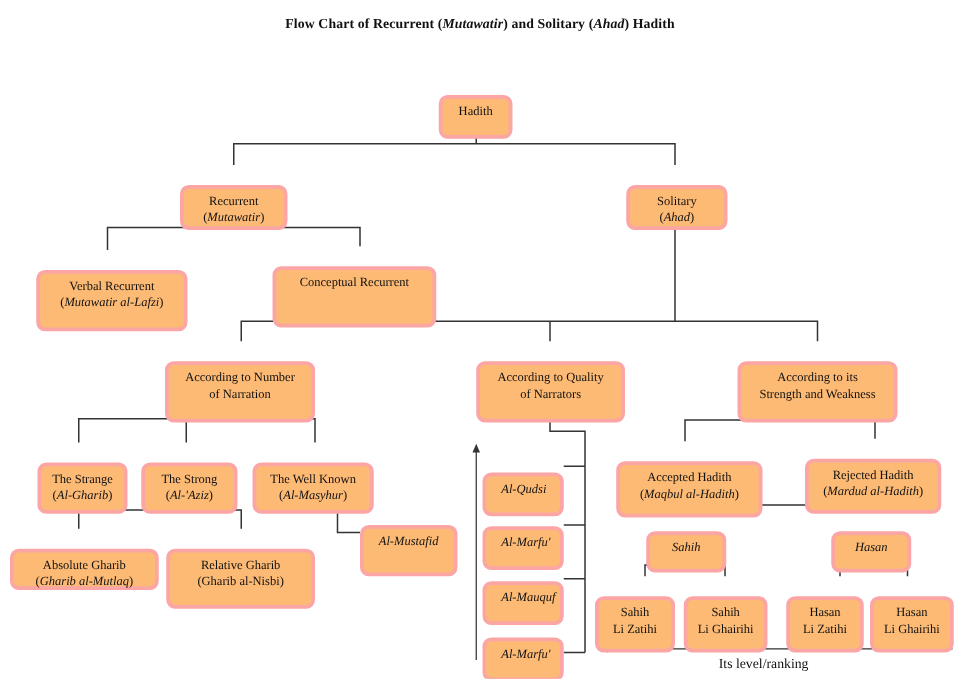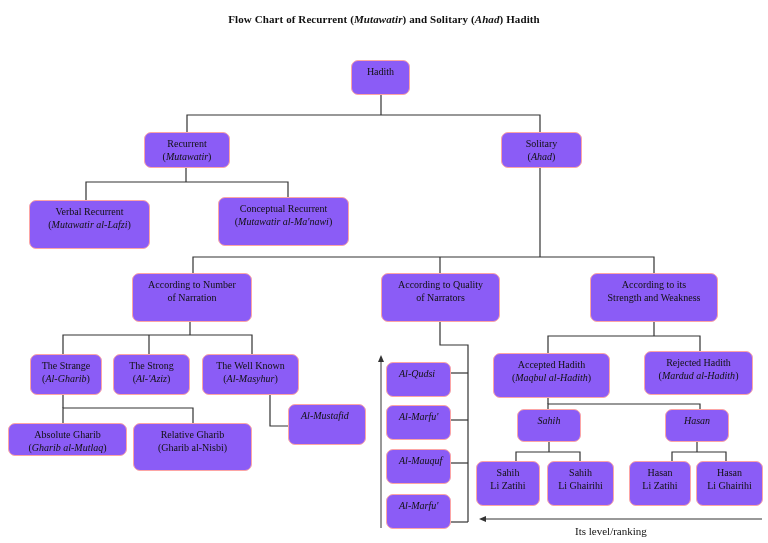--- a/index.html
+++ b/index.html
@@ -2,23 +2,23 @@
 <html><head>
 <meta charset="utf-8">
 <style>
   html, body { margin: 0; padding: 0; background: #ffffff; }
   body { width: 768px; height: 543px; position: relative; overflow: hidden;
          font-family: "Liberation Serif", "DejaVu Serif", serif; color: #111; }
   #title { position: absolute; left: 0; top: 13px; width: 768px; text-align: center;
            font-weight: bold; font-size: 11px; letter-spacing: 0.1px; }
   #title i { font-style: italic; }
   svg#diagram { position: absolute; left: 0; top: 0; }
-  .node { position: absolute; box-sizing: border-box; border: 1px solid #fca5a5;
-          border-radius: 7px; background: #8b5cf6; font-size: 10px; line-height: 13px;
-          text-align: center; padding-top: 4px; }
+  .node { position: absolute; box-sizing: border-box; border: 3px solid #fca5a5;
+          border-radius: 7px; background: #fdba74; font-size: 10px; line-height: 13px;
+          text-align: center; padding-top: 4px; margin-top: 16px; }
   .node .l1, .node .l2 { display: block; }
   .it { font-style: italic; }
   .left-align { text-align: left; padding-left: 12px; }
   #rank-label { position: absolute; font-size: 11px; }
 </style>
 </head>
 <body>
 
 <div id="title"><span>Flow Chart of Recurrent (</span><i>Mutawatir</i><span>) and Solitary (</span><i>Ahad</i><span>) Hadith</span></div>
 
@@ -65,21 +65,20 @@
 <div class="node" style="left:501px;top:132px;width:81px;height:36px;">
     <span class="l1">Solitary</span>
     <span class="l2">(<i>Ahad</i>)</span>
   </div>
 <div class="node" style="left:29px;top:200px;width:121px;height:49px;">
     <span class="l1">Verbal Recurrent</span>
     <span class="l2">(<i>Mutawatir al-Lafzi</i>)</span>
   </div>
 <div class="node" style="left:218px;top:197px;width:131px;height:49px;">
     <span class="l1">Conceptual Recurrent</span>
-    <span class="l2">(<i>Mutawatir al-Ma'nawi</i>)</span>
   </div>
 <div class="node" style="left:132px;top:273px;width:120px;height:49px;">
     <span class="l1">According to Number</span>
     <span class="l2">of Narration</span>
   </div>
 <div class="node" style="left:381px;top:273px;width:119px;height:49px;">
     <span class="l1">According to Quality</span>
     <span class="l2">of Narrators</span>
   </div>
 <div class="node" style="left:590px;top:273px;width:128px;height:49px;">

